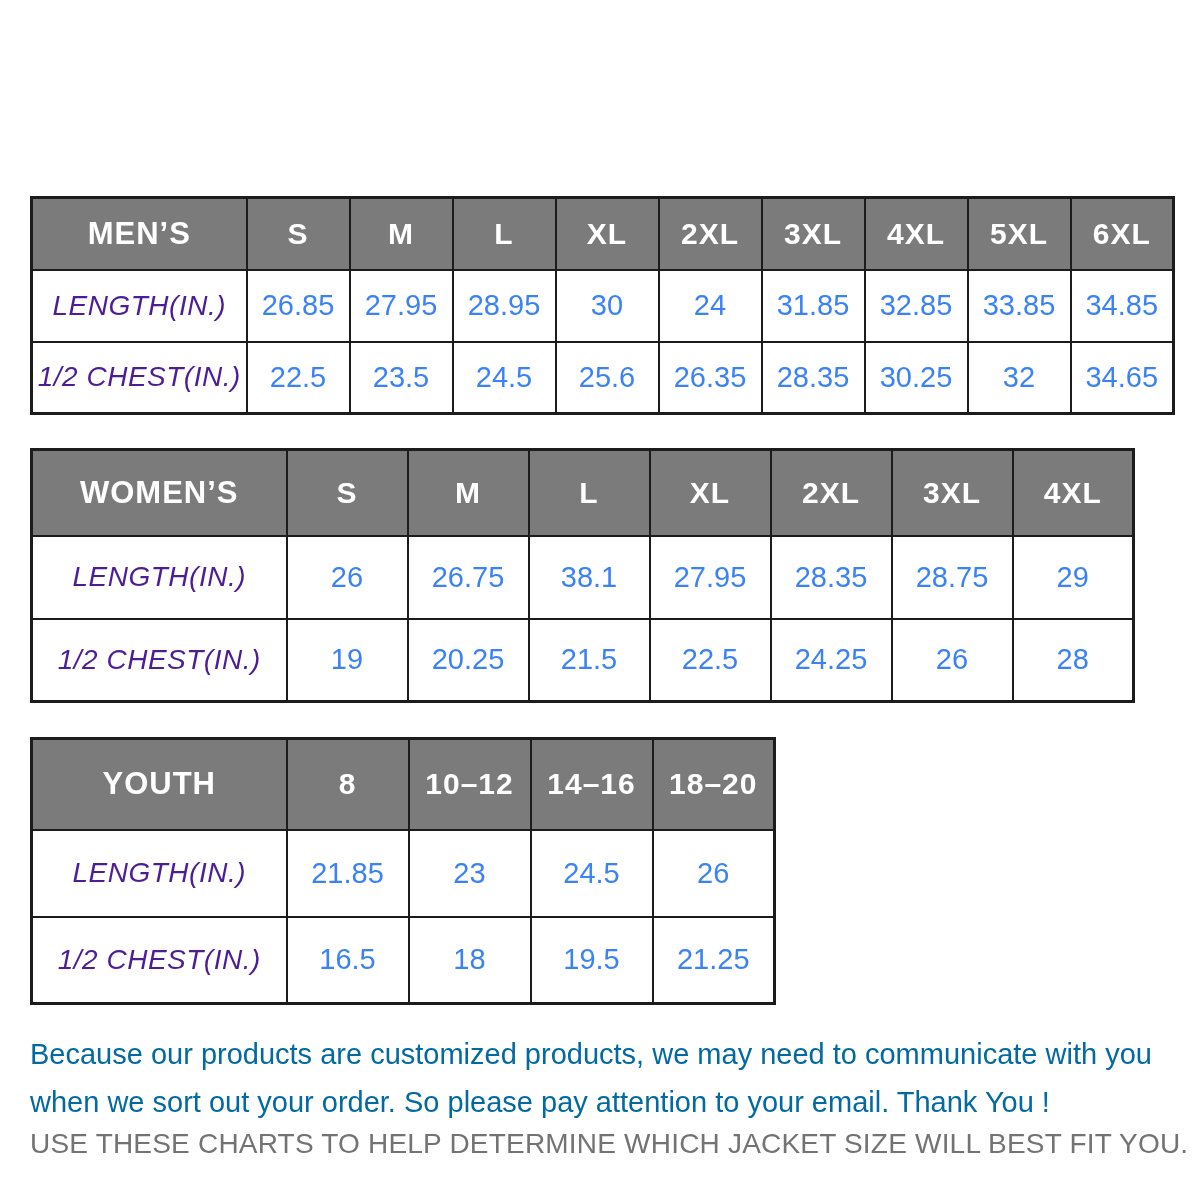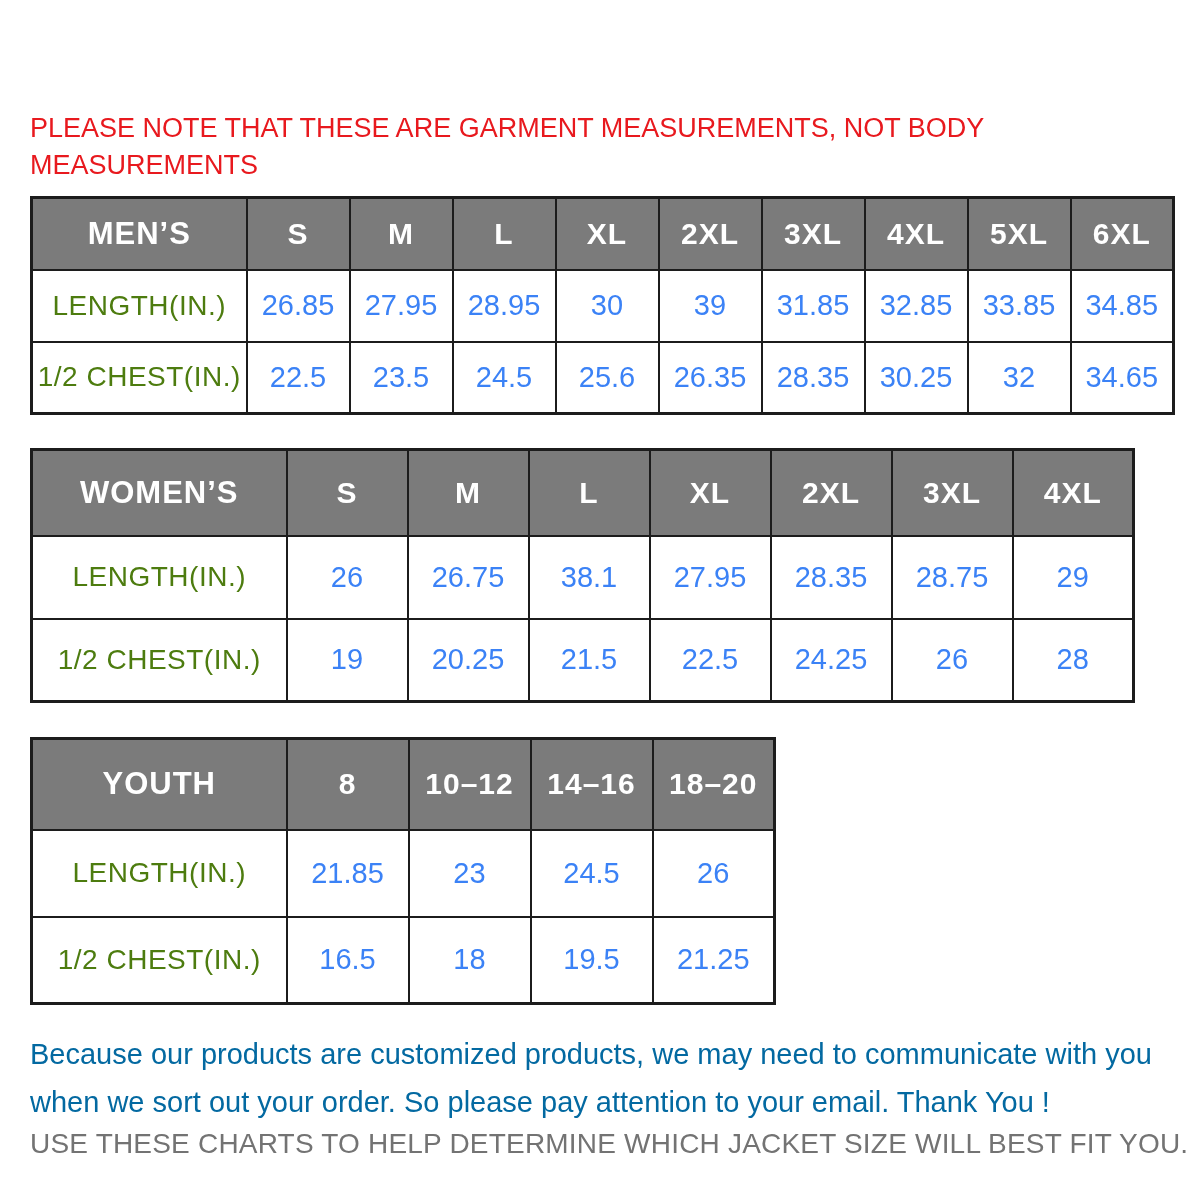--- a/index.html
+++ b/index.html
@@ -14,44 +14,40 @@
     transform:scaleX(0.68);transform-origin:0 0;letter-spacing:1px;word-spacing:26px;
   }
   
   .note{position:absolute;left:30px;top:110px;color:#e8191e;font-size:27px;line-height:37px;font-weight:400;}
   
   table.sz{position:absolute;border-collapse:collapse;table-layout:fixed;background:#fff;border:3px solid #1c1c1c;}
   table.sz th,table.sz td{border:2px solid #1c1c1c;text-align:center;vertical-align:middle;padding:0;overflow:hidden;}
   th.corner,th.size-h{background:#7b7b7b;color:#ffffff;font-weight:700;letter-spacing:1px;}
   th.corner{font-size:31px;}
   th.size-h{font-size:30px;}
-  td.rlabel{font-size:28px;color:#4d7c0f;letter-spacing:0.5px;}
+  td.rlabel{font-size:28px;color:#4c1d95;letter-spacing:0.5px;font-style:italic;}
   td.val{font-size:29px;color:#3b82f6;}
   #mens{left:30px;top:196px;width:1143px;}
   #mens tr{height:72px;}
   #womens{left:30px;top:448px;width:1105px;}
   #womens tr.hrow{height:86px;}
   #womens tr.drow{height:83px;}
   #youth{left:30px;top:737px;width:745px;}
   #youth tr.hrow{height:91px;}
   #youth tr.drow{height:87px;}
   
   .footer-para{position:absolute;left:30px;top:1030px;color:#0369a1;font-size:29px;line-height:48px;}
   .footer-caps{position:absolute;left:30px;top:1128px;color:#737373;font-size:28px;letter-spacing:0.2px;}
 </style>
 </head>
 <body>
 
 <div class="canvas">
 
 
-  <div class="note">
-    <div>PLEASE NOTE THAT THESE ARE GARMENT MEASUREMENTS, NOT BODY</div>
-    <div>MEASUREMENTS</div>
-  </div>
 
   <table class="sz" id="mens">
     <colgroup>
       <col style="width:215px">
         <col style="width:103px">
         <col style="width:103px">
         <col style="width:103px">
       <col style="width:103px">
         <col style="width:103px">
         <col style="width:103px">
@@ -71,21 +67,21 @@
       <th class="size-h">4XL</th>
       <th class="size-h">5XL</th>
       <th class="size-h">6XL</th>
     </tr>
     <tr class="drow">
       <td class="rlabel">LENGTH(IN.)</td>
       <td class="val">26.85</td>
       <td class="val">27.95</td>
       <td class="val">28.95</td>
       <td class="val">30</td>
-      <td class="val">39</td>
+      <td class="val">24</td>
       <td class="val">31.85</td>
       <td class="val">32.85</td>
       <td class="val">33.85</td>
       <td class="val">34.85</td>
     </tr>
     <tr class="drow">
       <td class="rlabel">1/2 CHEST(IN.)</td>
       <td class="val">22.5</td>
       <td class="val">23.5</td>
       <td class="val">24.5</td>

